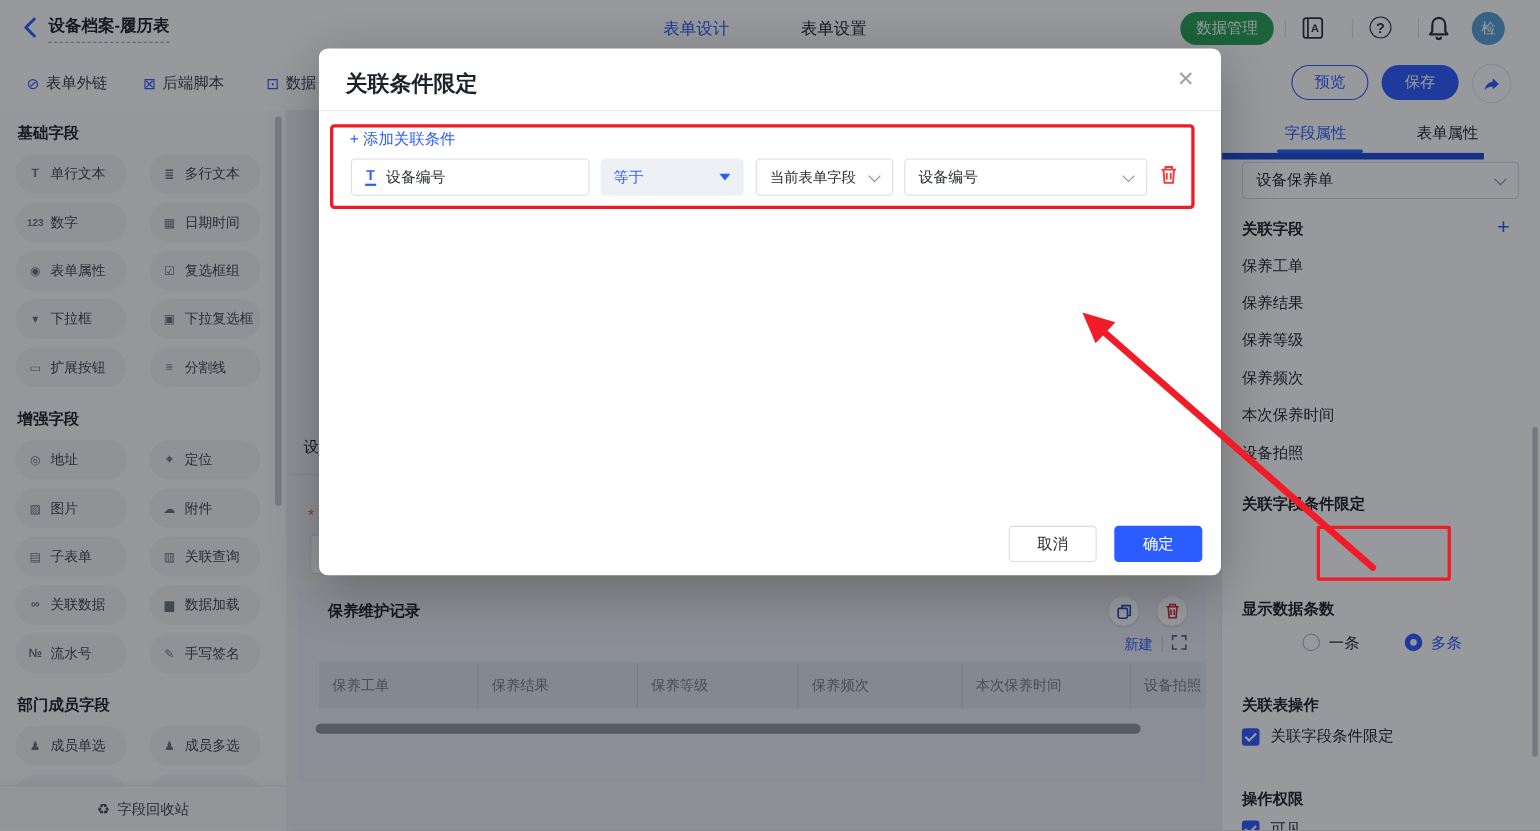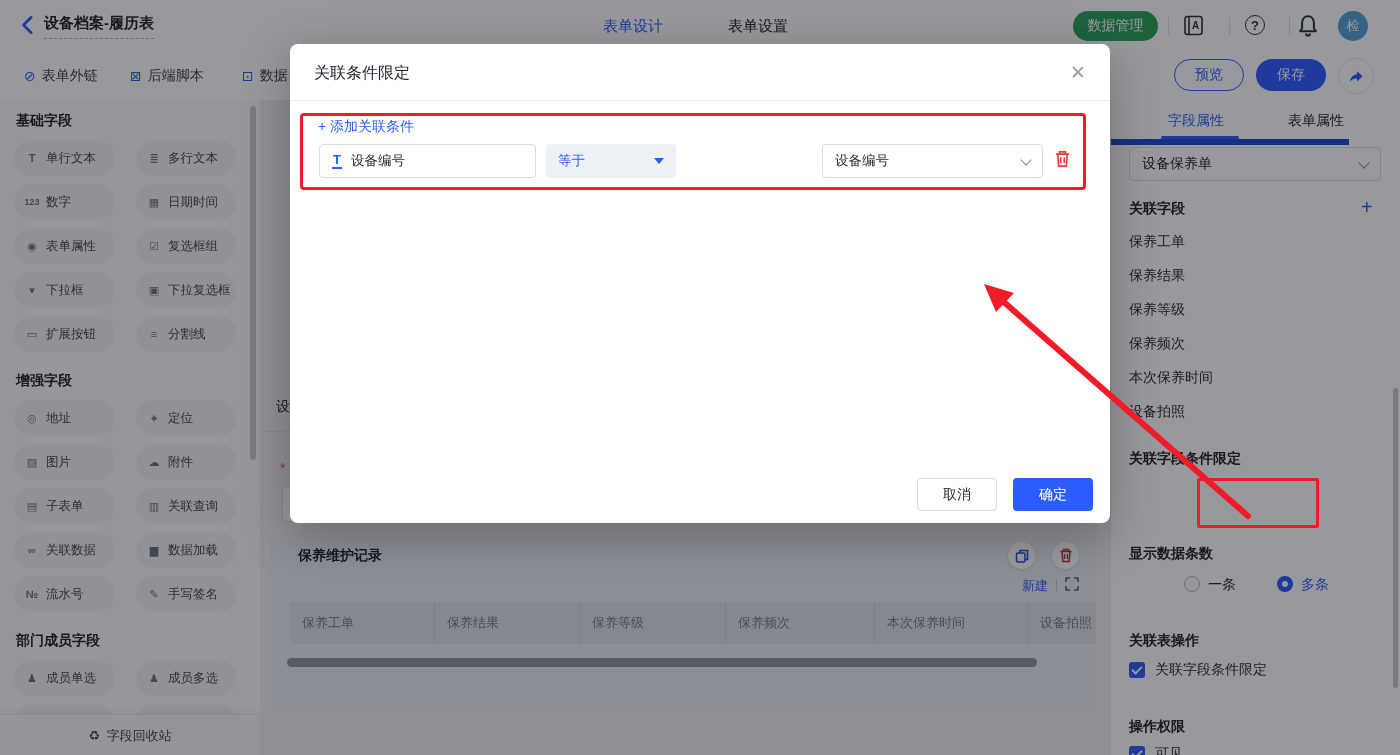--- a/index.html
+++ b/index.html
@@ -87,21 +87,21 @@
   .chev{display:inline-block;width:7px;height:7px;border-right:1.6px solid #878e9a;border-bottom:1.6px solid #878e9a;
         transform:rotate(45deg);margin-left:auto;flex:none;margin-top:-3px;}
 
   
   .dim{position:absolute;inset:0;background:rgba(10,13,20,.42);z-index:10;}
 
   
   .modal{position:absolute;left:290px;top:44px;width:820px;height:479px;background:#fff;border-radius:8px;
          box-shadow:0 12px 48px rgba(0,0,0,.28);z-index:20;}
   .md-head{position:absolute;left:0;top:0;width:820px;height:57px;border-bottom:1px solid #e8eaef;box-sizing:border-box;}
-  .md-title{position:absolute;left:24px;top:19px;font-size:16px;font-weight:400;color:#1d2129;}
+  .md-title{position:absolute;left:24px;top:19px;font-size:20px;font-weight:700;color:#1d2129;}
   .md-close{position:absolute;right:24px;top:17px;font-size:19px;color:#9aa0ab;cursor:pointer;}
   .md-addlink{position:absolute;left:28px;top:74px;font-size:14px;color:#2b5cff;cursor:pointer;}
   .fbox{position:absolute;top:100px;height:34px;border:1px solid #d9dce3;border-radius:4px;box-sizing:border-box;
         display:flex;align-items:center;padding:0 12px;font-size:13.5px;color:#272b33;background:#fff;cursor:pointer;}
   .opbox{position:absolute;top:100px;height:34px;border-radius:4px;background:#edf0f5;display:flex;align-items:center;
          padding:0 12px;box-sizing:border-box;font-size:13.5px;color:#2b5cff;cursor:pointer;}
   .tri{width:0;height:0;border-left:5px solid transparent;border-right:5px solid transparent;border-top:6px solid #2b5cff;margin-left:auto;}
   .ticon{color:#2b5cff;font-weight:700;font-size:13px;line-height:1;border-bottom:2px solid #2b5cff;padding:0 1px 1px 1px;margin-right:9px;}
   .md-btn{position:absolute;top:434px;width:80px;height:33px;border-radius:4px;box-sizing:border-box;font-size:14px;
           display:flex;align-items:center;justify-content:center;cursor:pointer;}
@@ -359,20 +359,24 @@
     <div class="md-addlink">+ 添加关联条件</div>
 
     <div class="fbox" style="left:29px;width:217px;">
       <span class="ticon">T</span>
       <span>设备编号</span>
     </div>
     <div class="opbox" style="left:256px;width:130px;">
       <span>等于</span>
       <span class="tri"></span>
     </div>
+    <div class="fbox" style="left:397px;width:125px;font-size:13px;">
+      <span>当前表单字段</span>
+      <span class="chev"></span>
+    </div>
     <div class="fbox" style="left:532px;width:221px;">
       <span>设备编号</span>
       <span class="chev"></span>
     </div>
     <div class="icon-btn" style="left:764px;top:106px;">
       <svg width="17" height="18" viewBox="0 0 14 15">
           <path d="M1.5 3.5 H12.5 M4.5 3.5 V1.5 H9.5 V3.5 M3 3.5 L3.8 13.5 H10.2 L11 3.5 M5.5 6 V11 M8.5 6 V11" fill="none" stroke="#f23a3a" stroke-width="1.4"></path>
         </svg>
     </div>
 

